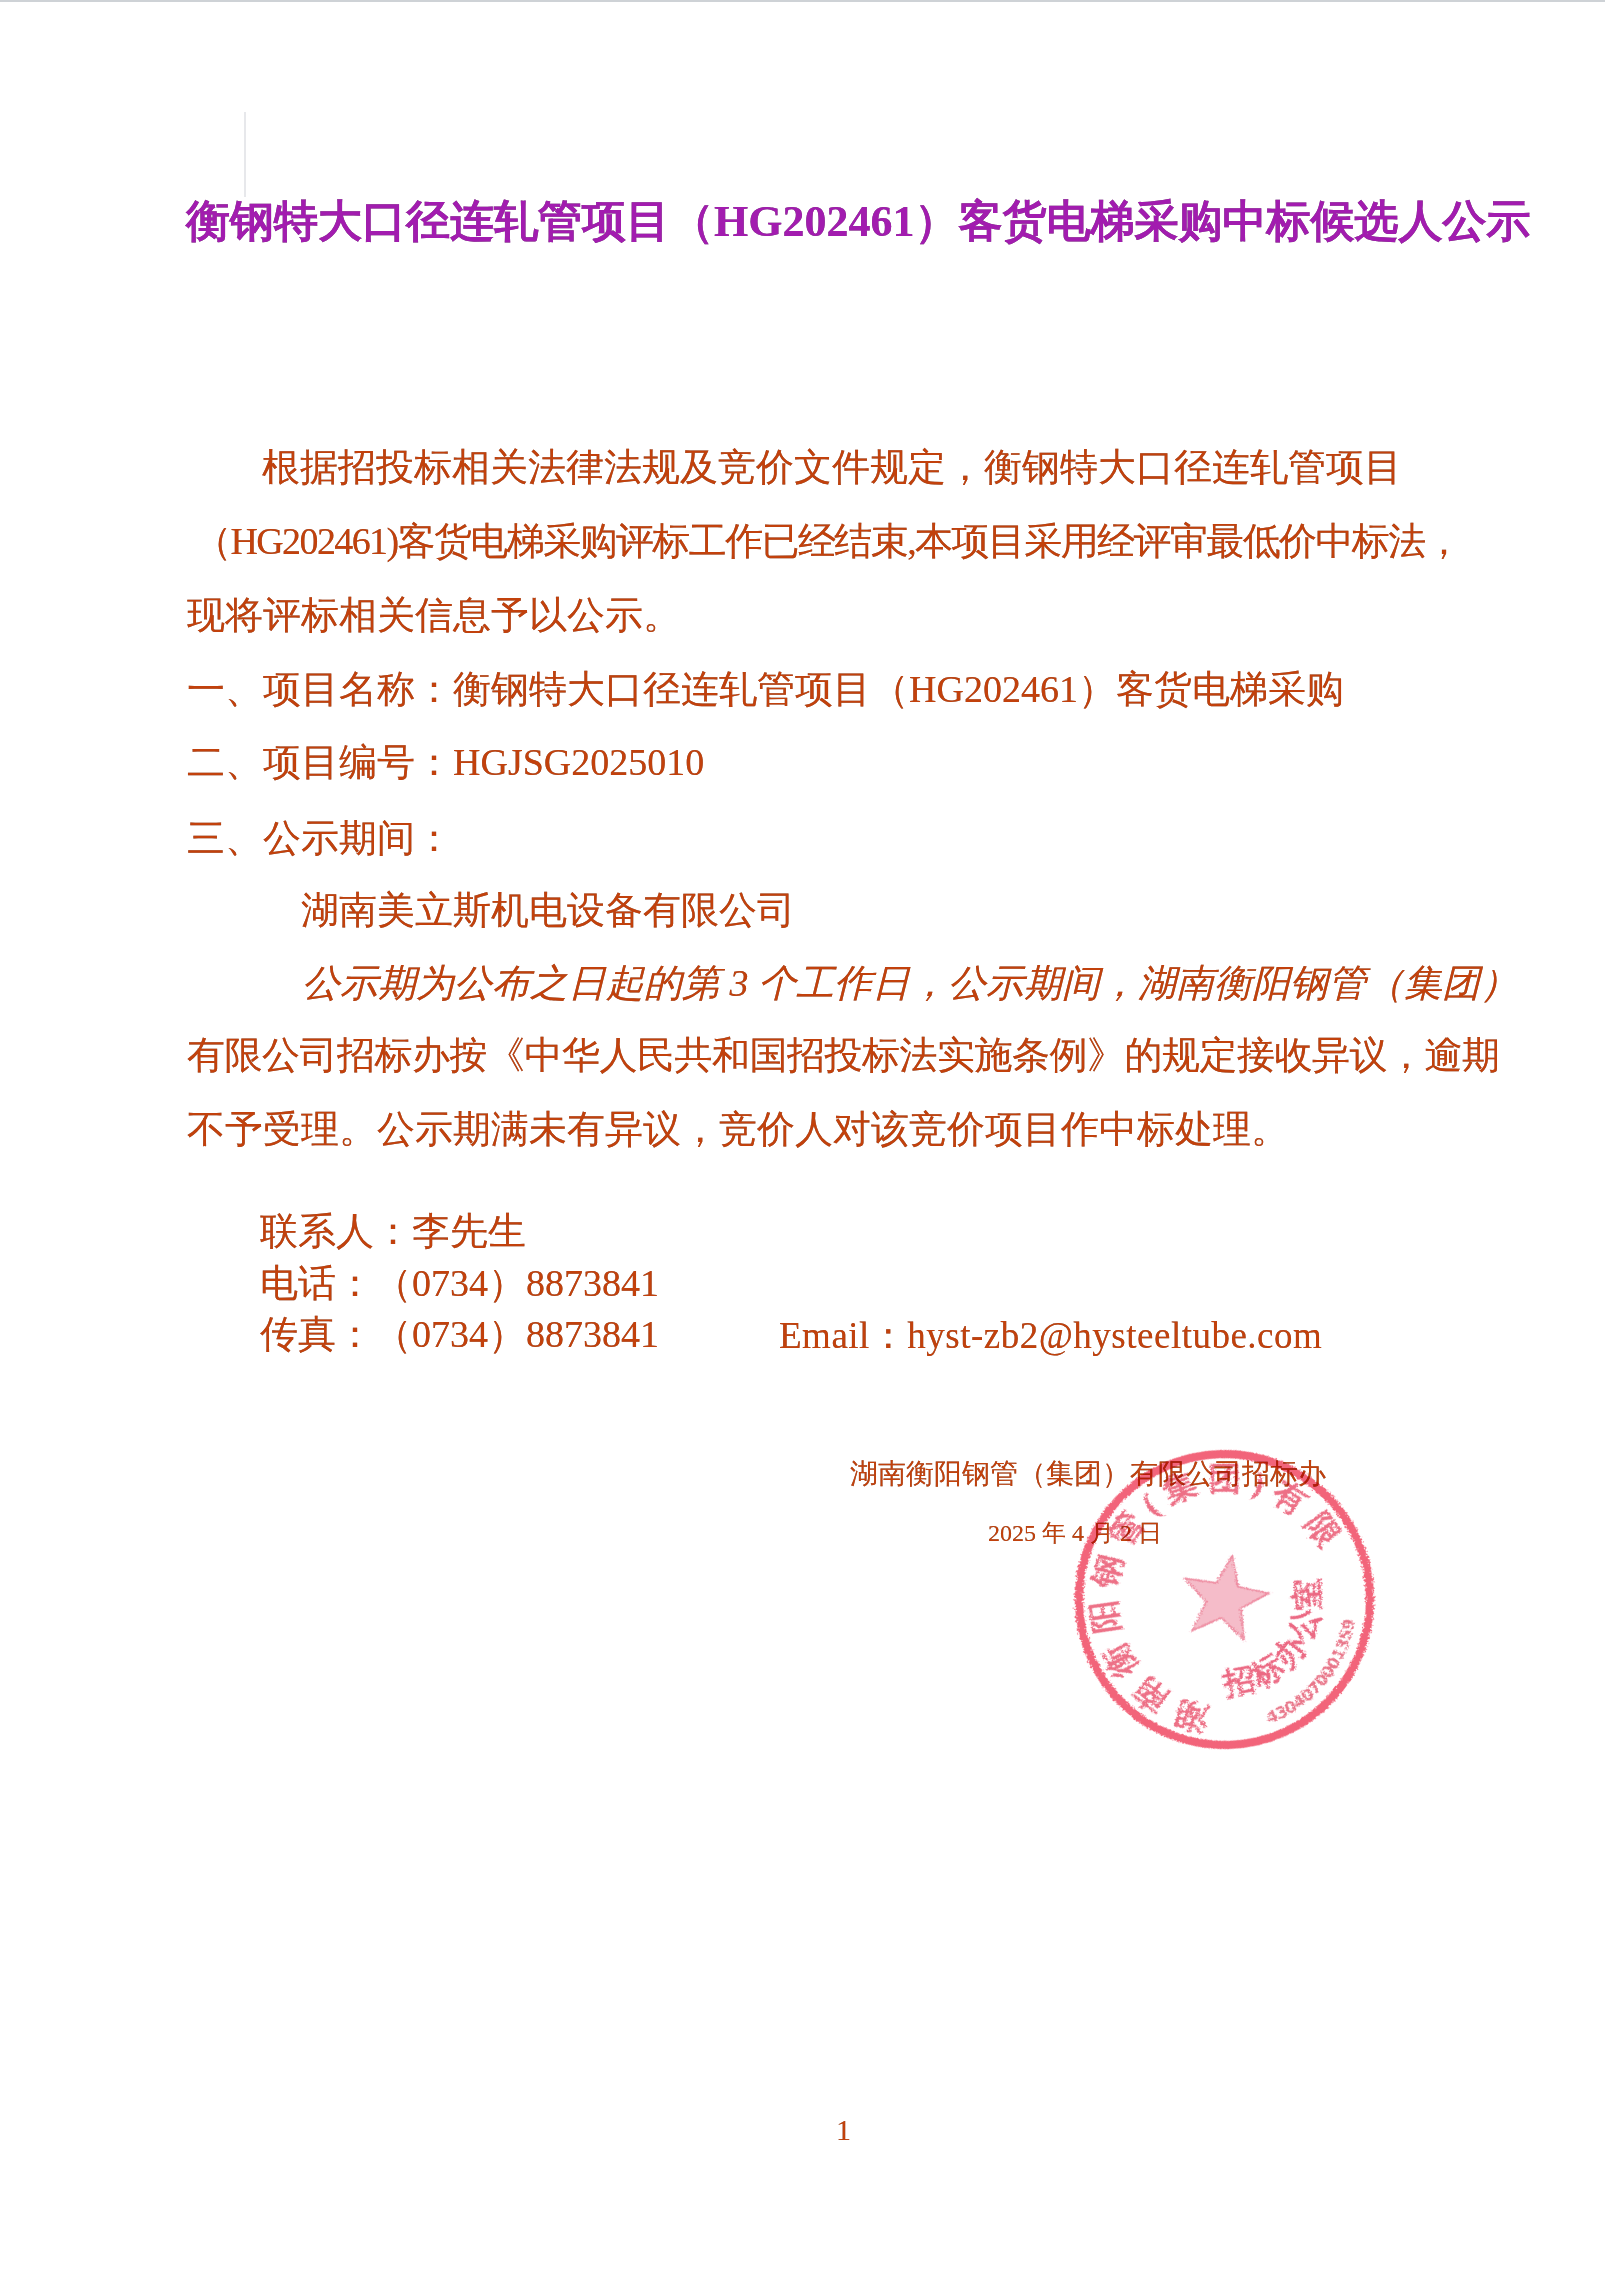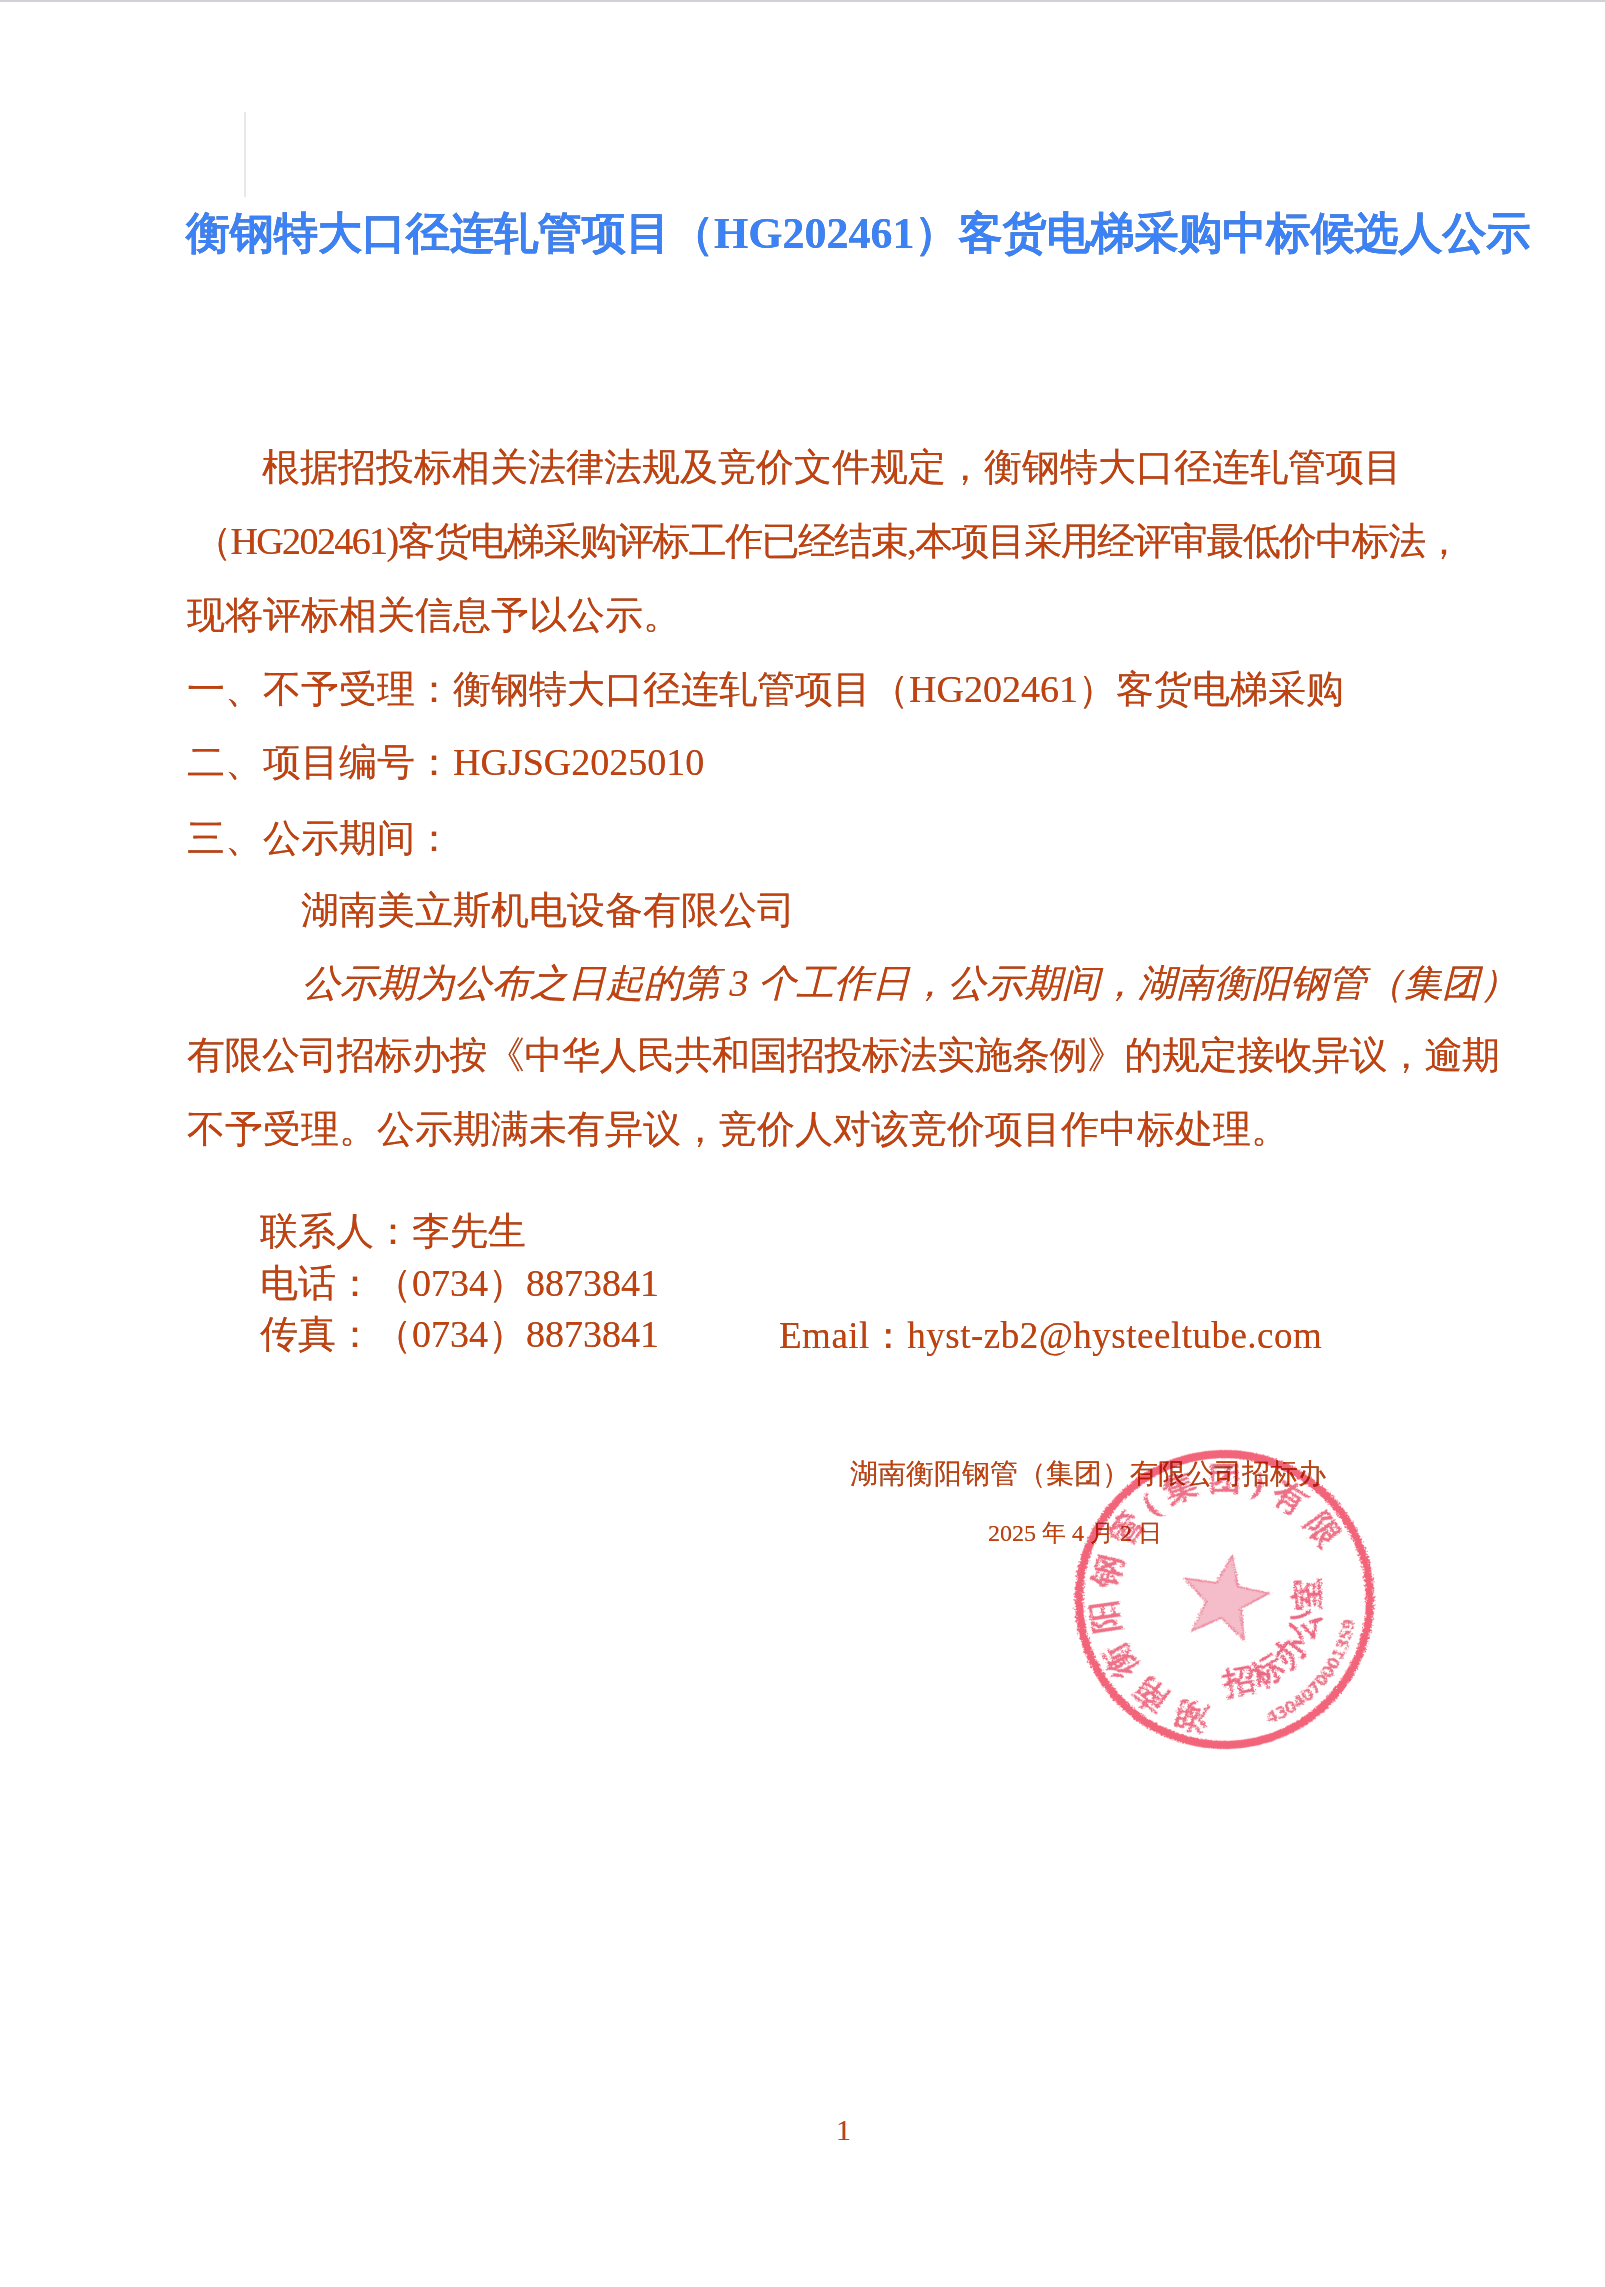--- a/index.html
+++ b/index.html
@@ -3,22 +3,22 @@
 <meta charset="utf-8">
 <style>
   html,body{margin:0;padding:0;}
   body{
     width:1606px;height:2287px;position:relative;background:#ffffff;overflow:hidden;
     font-family:"Liberation Serif","DejaVu Serif",serif;color:#1b1b1d;
   }
   .scan-edge-top{position:absolute;left:0;top:0;width:1606px;height:1.9px;background:#b4bac0;opacity:.65;}
   .scan-mark{position:absolute;left:244px;top:112px;width:1.9px;height:85px;background:#c9cdd2;opacity:.45;}
   .doc-title{
-    position:absolute;left:186px;top:212px;font-size:44px;font-weight:bold;line-height:1;
-    white-space:nowrap;letter-spacing:0;color:#3b82f6;text-shadow:0 0 0.5px rgba(0,0,0,.6);
+    position:absolute;left:186px;top:200px;font-size:44px;font-weight:bold;line-height:1;
+    white-space:nowrap;letter-spacing:0;color:#a21caf;text-shadow:0 0 0.5px rgba(0,0,0,.6);
   }
   .ln{
     position:absolute;white-space:nowrap;font-size:38px;line-height:1;color:#c2410c;
     text-shadow:0 0 0.4px rgba(0,0,0,.5);
   }
   #l1 {top:448px;left:262px;}
   #l2 {top:522px;left:194px;letter-spacing:-1.6px;text-align:right;}
   #l3 {top:596px;left:187px;}
   #l4 {top:670px;left:187px;}
   #l5 {top:743px;left:187px;}
@@ -45,21 +45,21 @@
 <div>
 
   <div class="scan-edge-top"></div>
   <div class="scan-mark"></div>
 
   <div class="doc-title">衡钢特大口径连轧管项目（HG202461）客货电梯采购中标候选人公示</div>
 
   <div class="ln" id="l1">根据招投标相关法律法规及竞价文件规定，衡钢特大口径连轧管项目</div>
   <div class="ln" id="l2">（HG202461)客货电梯采购评标工作已经结束,本项目采用经评审最低价中标法，</div>
   <div class="ln" id="l3">现将评标相关信息予以公示。</div>
-  <div class="ln" id="l4">一、不予受理：衡钢特大口径连轧管项目（HG202461）客货电梯采购</div>
+  <div class="ln" id="l4">一、项目名称：衡钢特大口径连轧管项目（HG202461）客货电梯采购</div>
   <div class="ln" id="l5">二、项目编号：HGJSG2025010</div>
   <div class="ln" id="l6">三、公示期间：</div>
   <div class="ln" id="l7">湖南美立斯机电设备有限公司</div>
   <div class="ln" id="l8">公示期为公布之日起的第 3 个工作日，公示期间，湖南衡阳钢管（集团）</div>
   <div class="ln" id="l9">有限公司招标办按《中华人民共和国招投标法实施条例》的规定接收异议，逾期</div>
   <div class="ln" id="l10">不予受理。公示期满未有异议，竞价人对该竞价项目作中标处理。</div>
 
   <div class="ln" id="c1">联系人：李先生</div>
   <div class="ln" id="c2">电话：（0734）8873841</div>
   <div class="ln" id="c3">传真：（0734）8873841</div>

